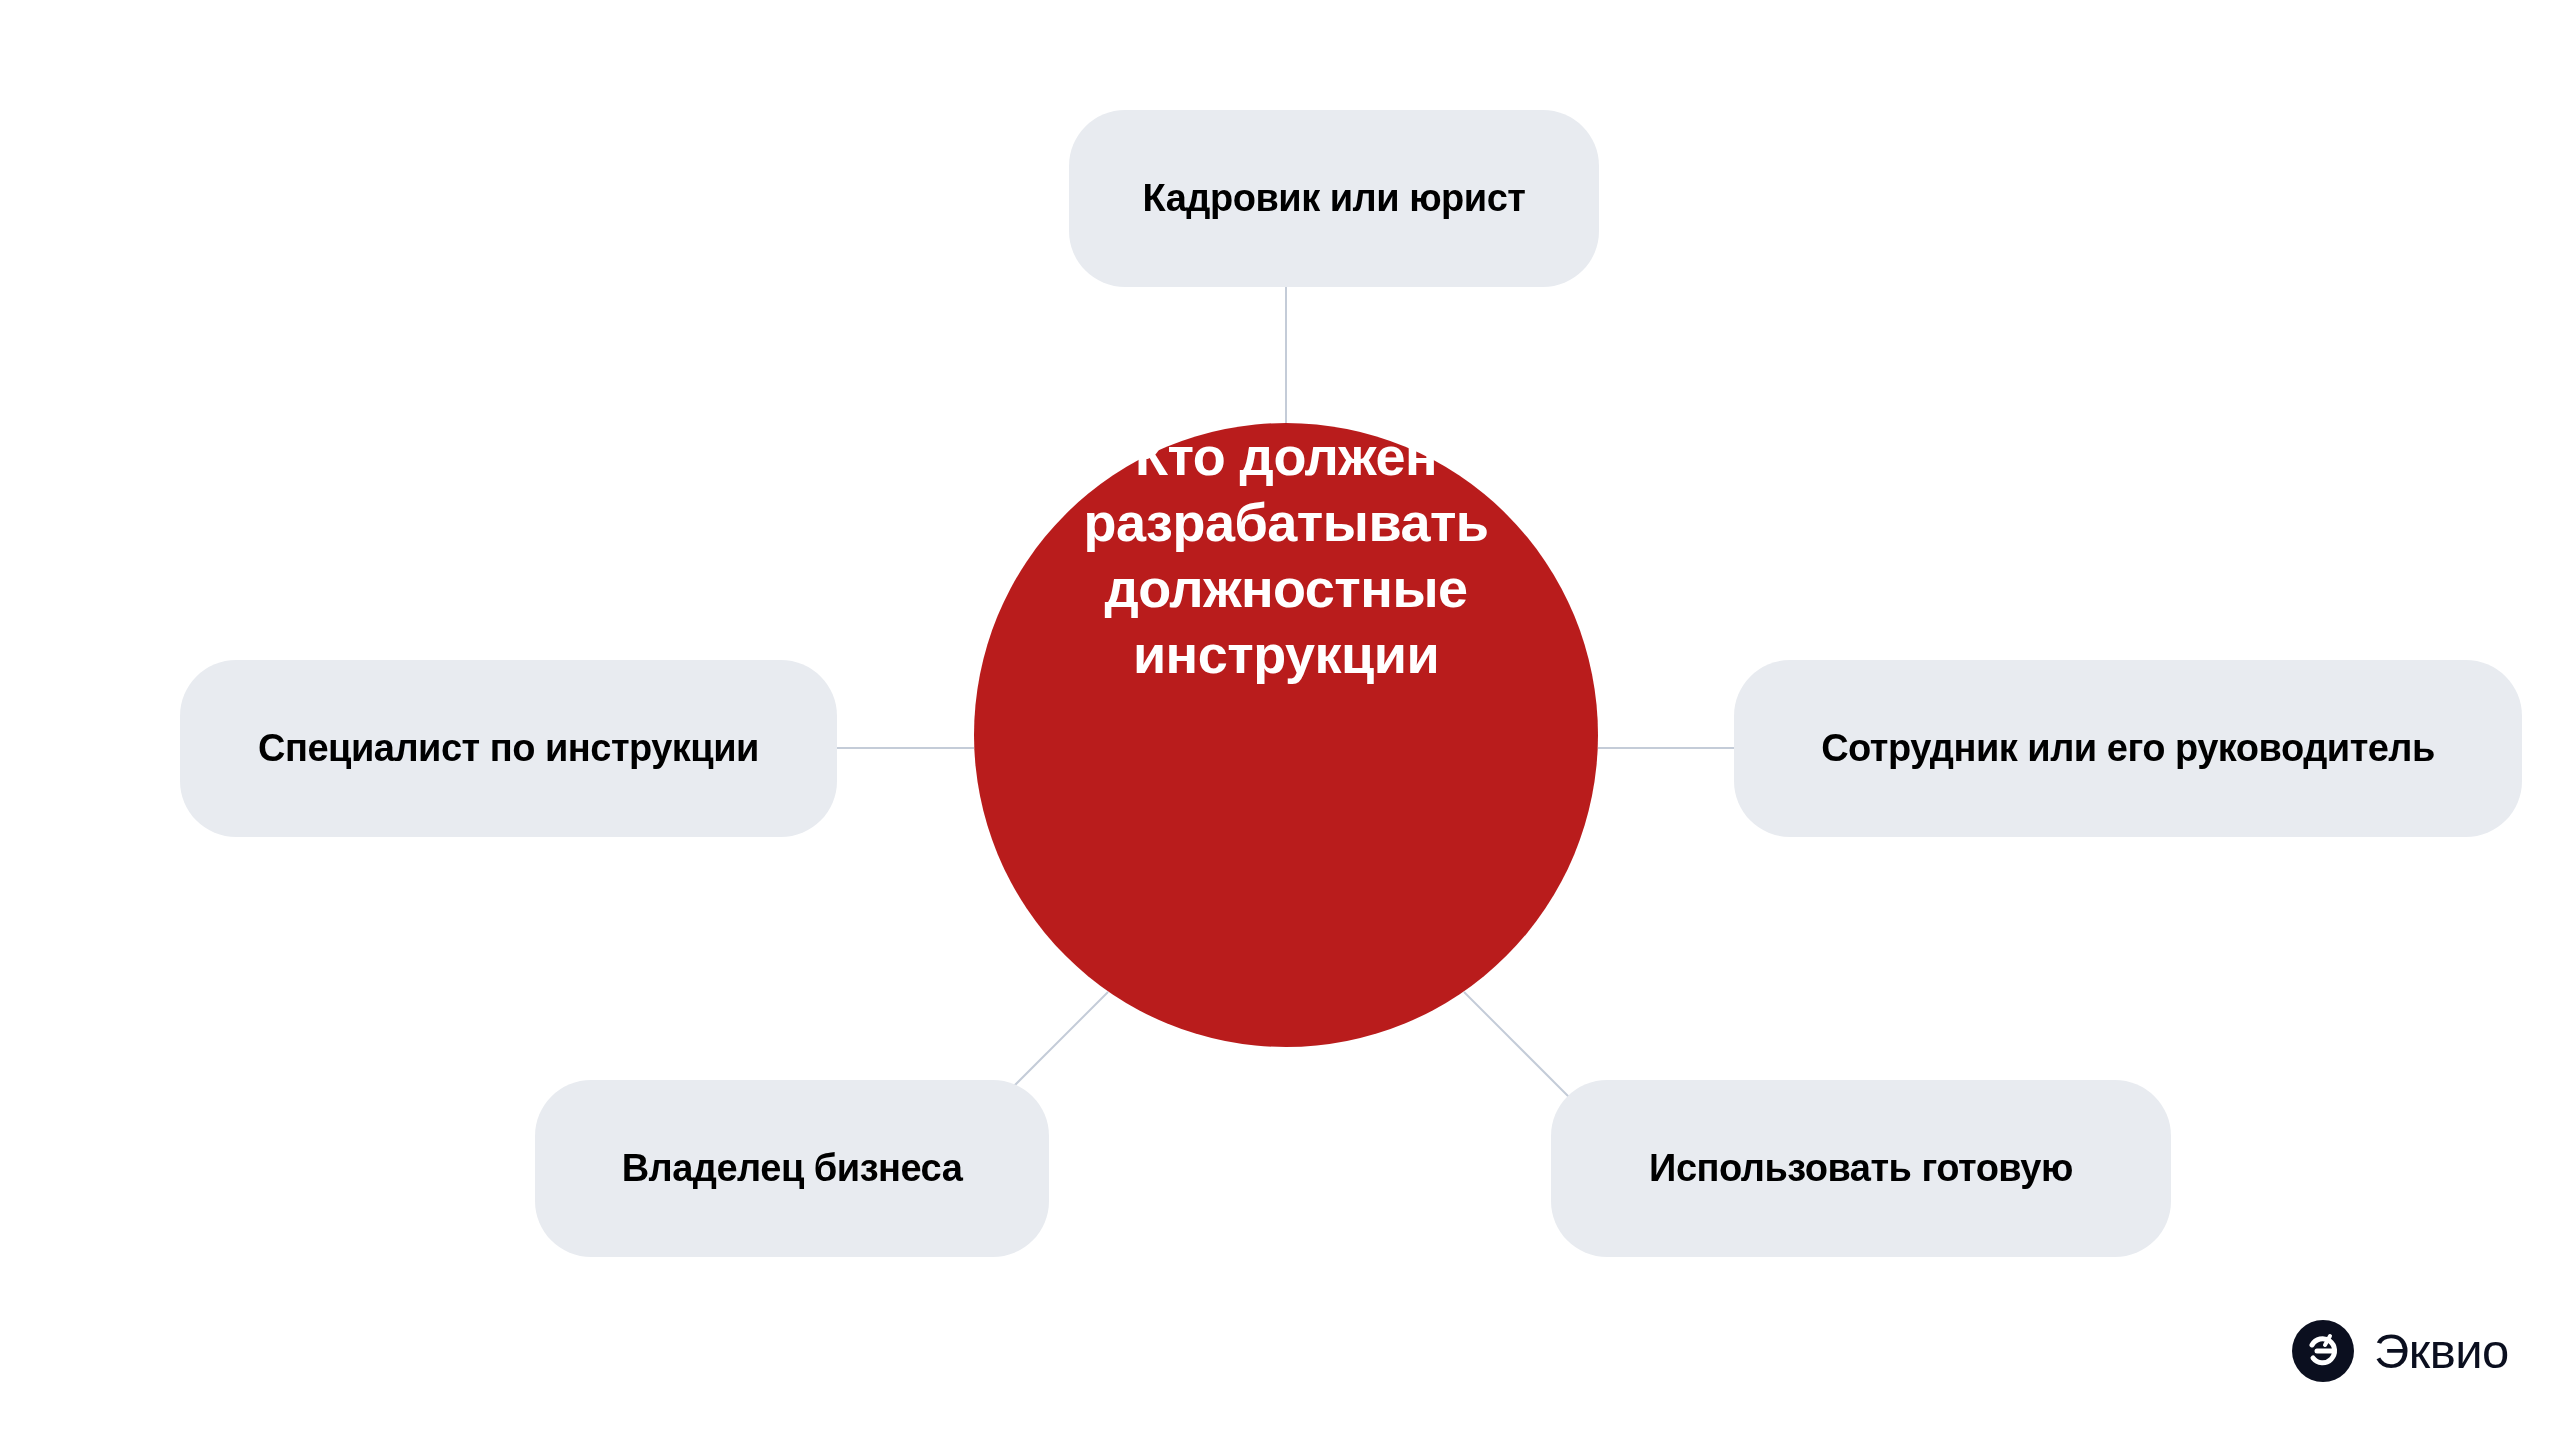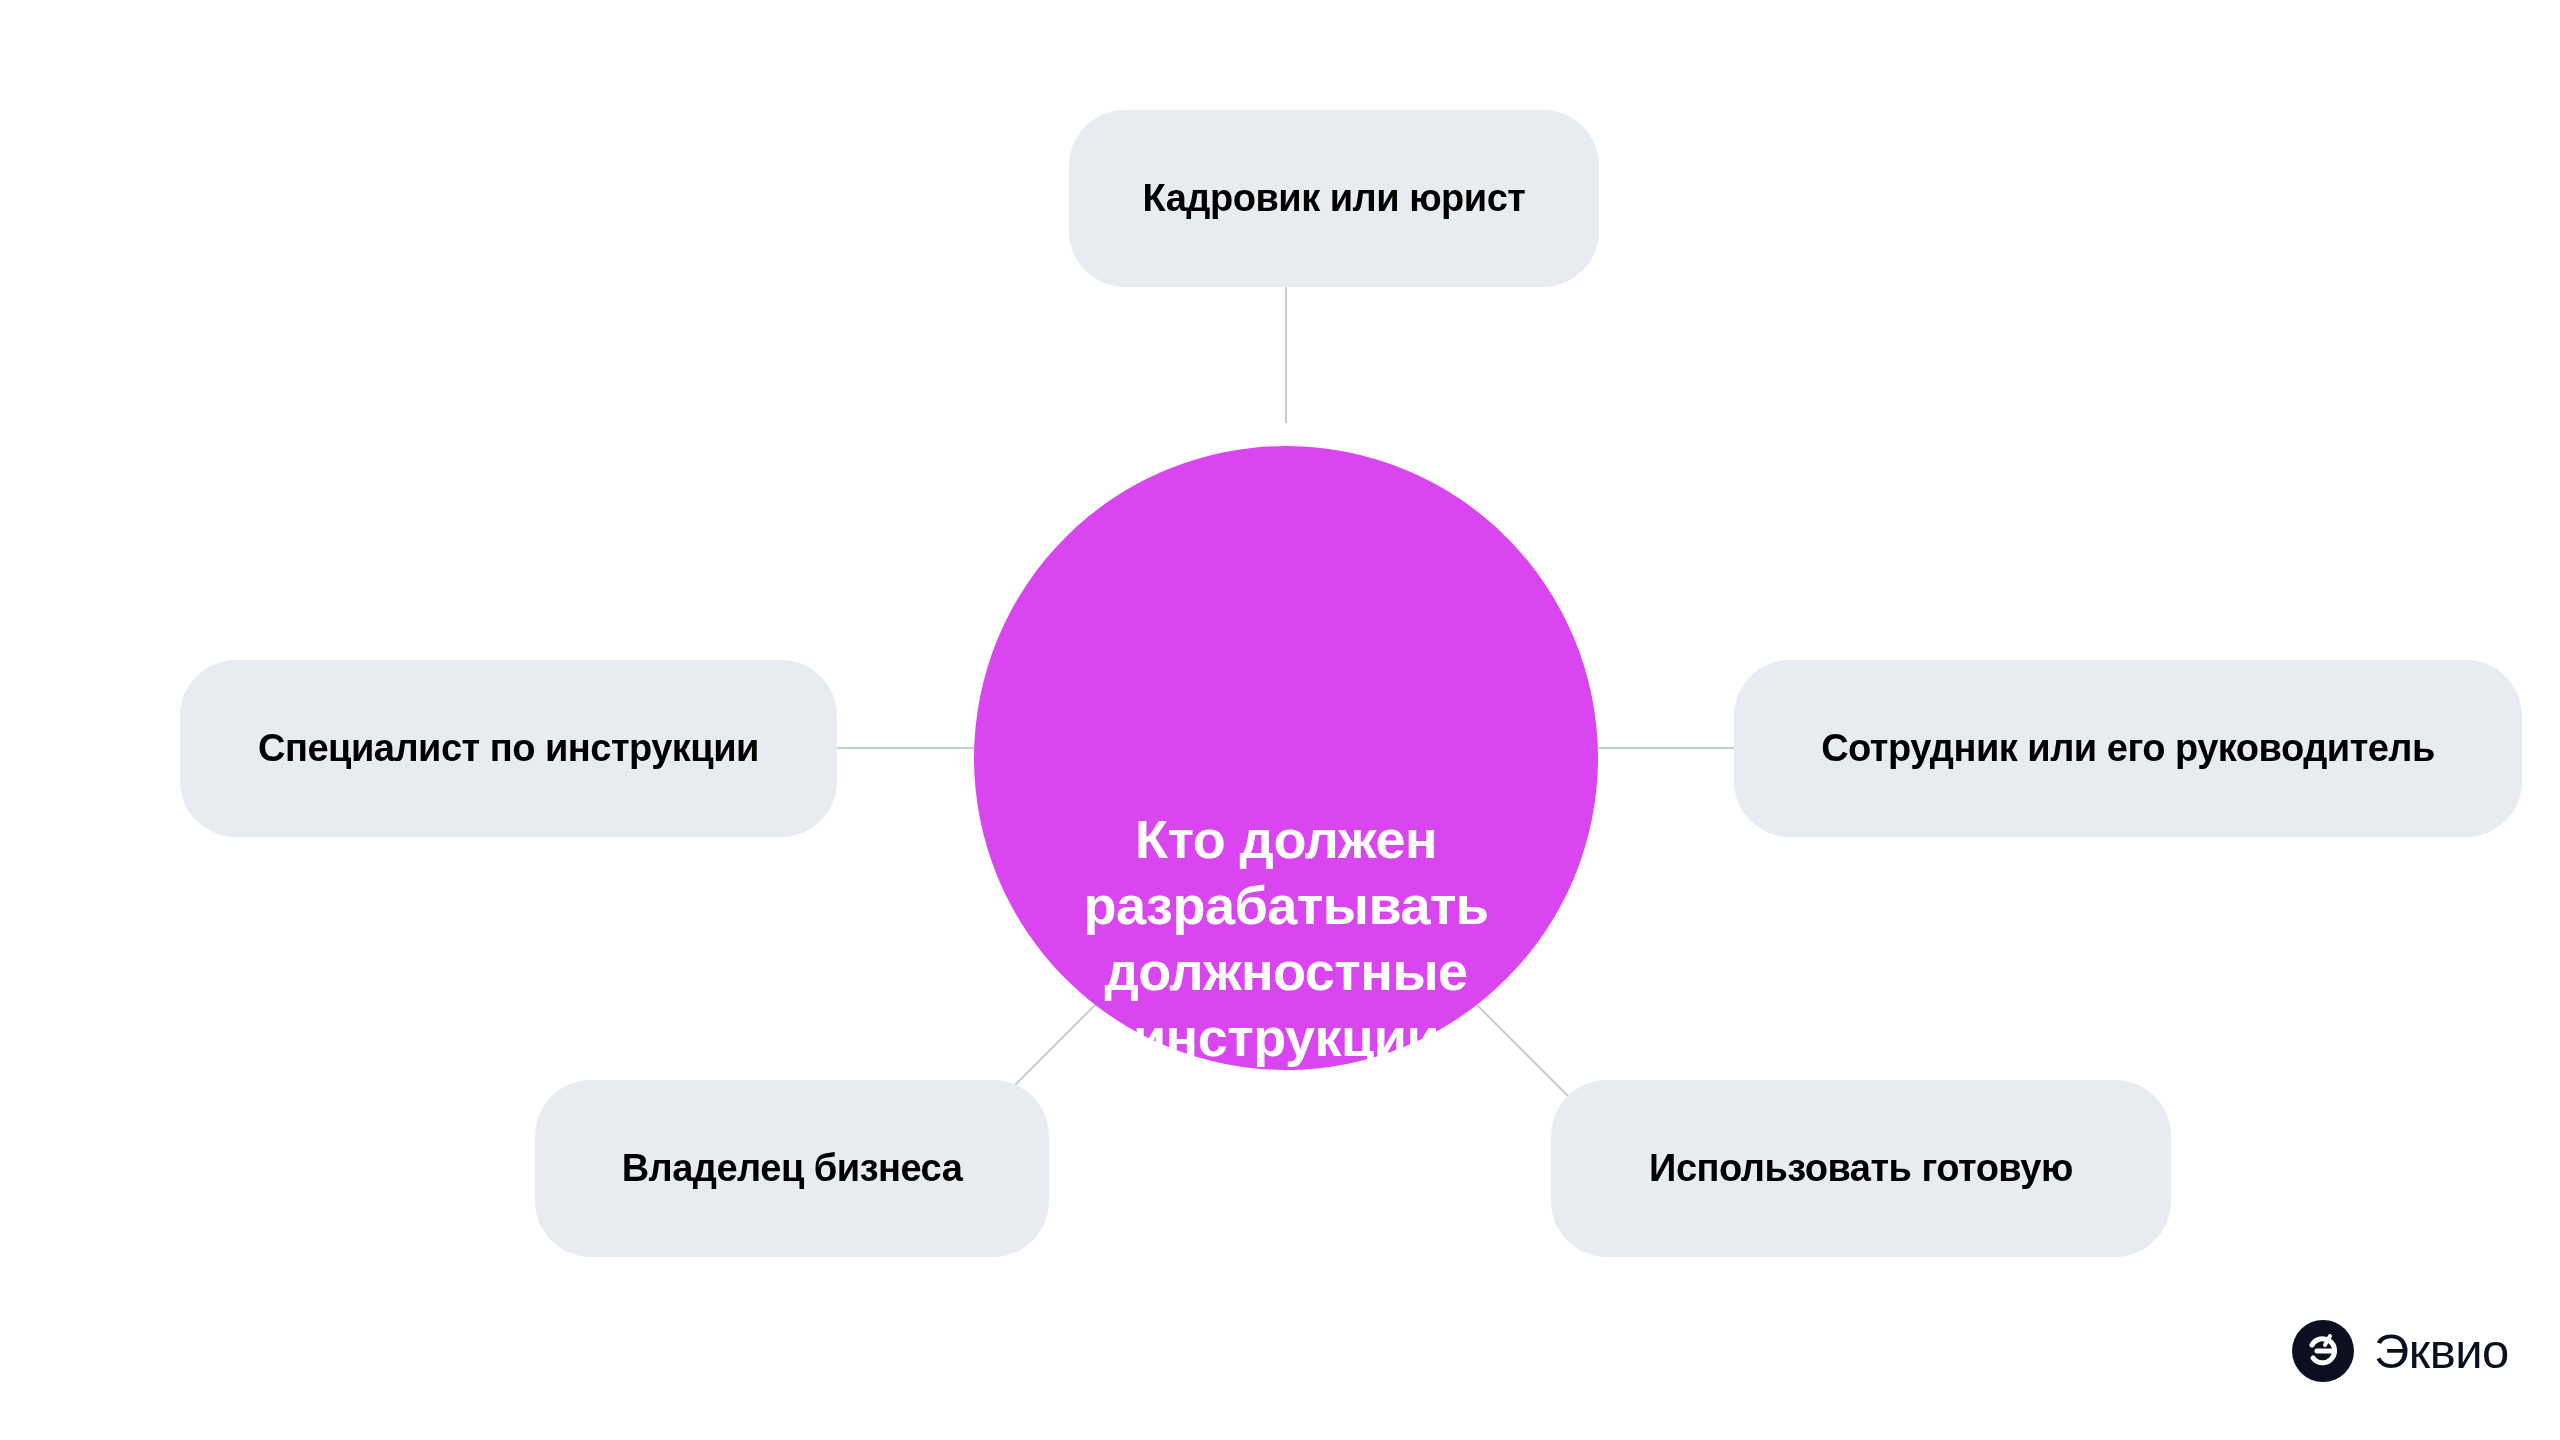--- a/index.html
+++ b/index.html
@@ -1,20 +1,20 @@
 <!DOCTYPE html>
 <html><head>
 <meta charset="utf-8">
 <style>
   html,body{margin:0;padding:0;}
   body{width:2560px;height:1440px;background:#ffffff;position:relative;overflow:hidden;font-family:"Liberation Sans","DejaVu Sans",sans-serif;}
   svg.lines{position:absolute;left:0;top:0;}
   .node{position:absolute;background:#e8ebf0;border-radius:56px;display:flex;align-items:center;justify-content:center;box-sizing:border-box;}
   .node span{font-weight:bold;font-size:38px;color:#000;letter-spacing:-0.5px;white-space:nowrap;}
-  .center{position:absolute;left:974px;top:446px;width:624px;height:624px;border-radius:50%;background:#d946ef;display:flex;align-items:flex-end;justify-content:center;text-align:center;}
+  .center{position:absolute;left:974px;top:423px;width:624px;height:624px;border-radius:50%;background:#b91c1c;display:flex;align-items:flex-start;justify-content:center;text-align:center;}
   .center span{color:#fff;font-weight:bold;font-size:54px;line-height:66px;width:460px;letter-spacing:-0.5px;}
   .logo{position:absolute;left:2292px;top:1320px;display:flex;align-items:center;gap:20px;}
   .logo-mark{width:62px;height:62px;border-radius:50%;background:#0b0f1f;display:flex;align-items:center;justify-content:center;}
   .logo-text{font-size:49px;color:#0b0f1f;font-weight:normal;letter-spacing:-0.5px;}
 </style>
 </head>
 <body>
 
 <svg class="lines" width="2560" height="1440">
   <line x1="1286" y1="287" x2="1286" y2="423" stroke="#c4ccd8" stroke-width="2"></line>

